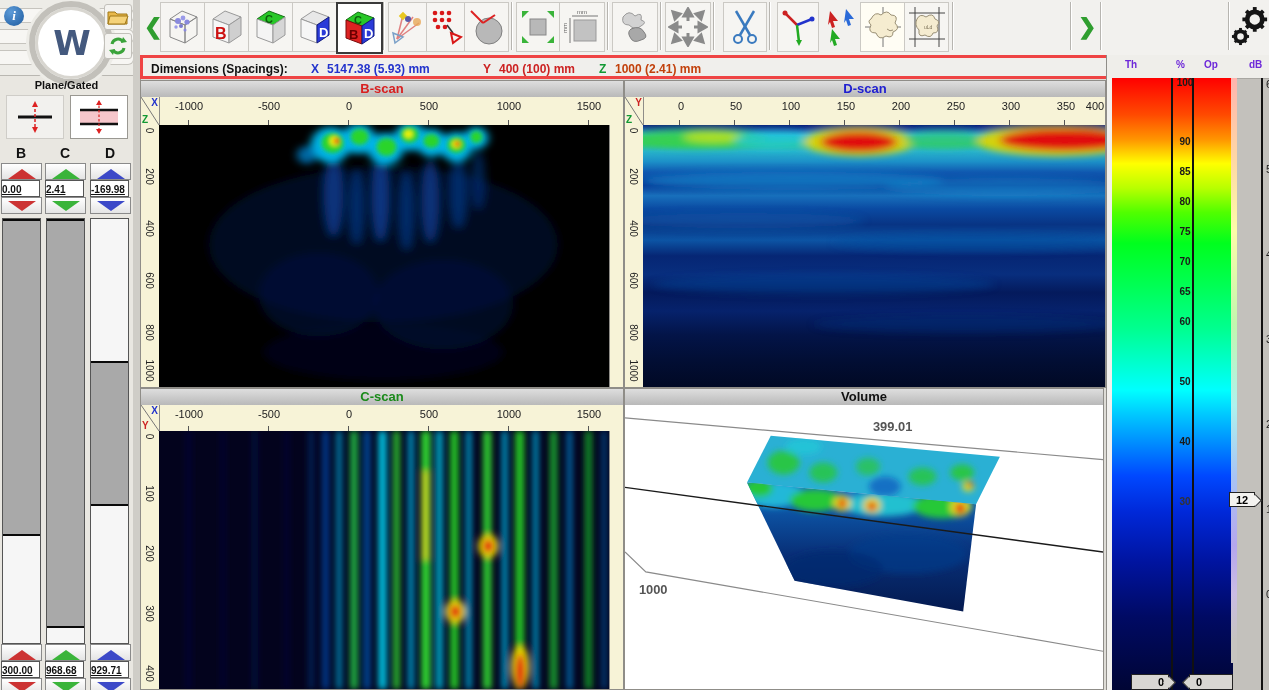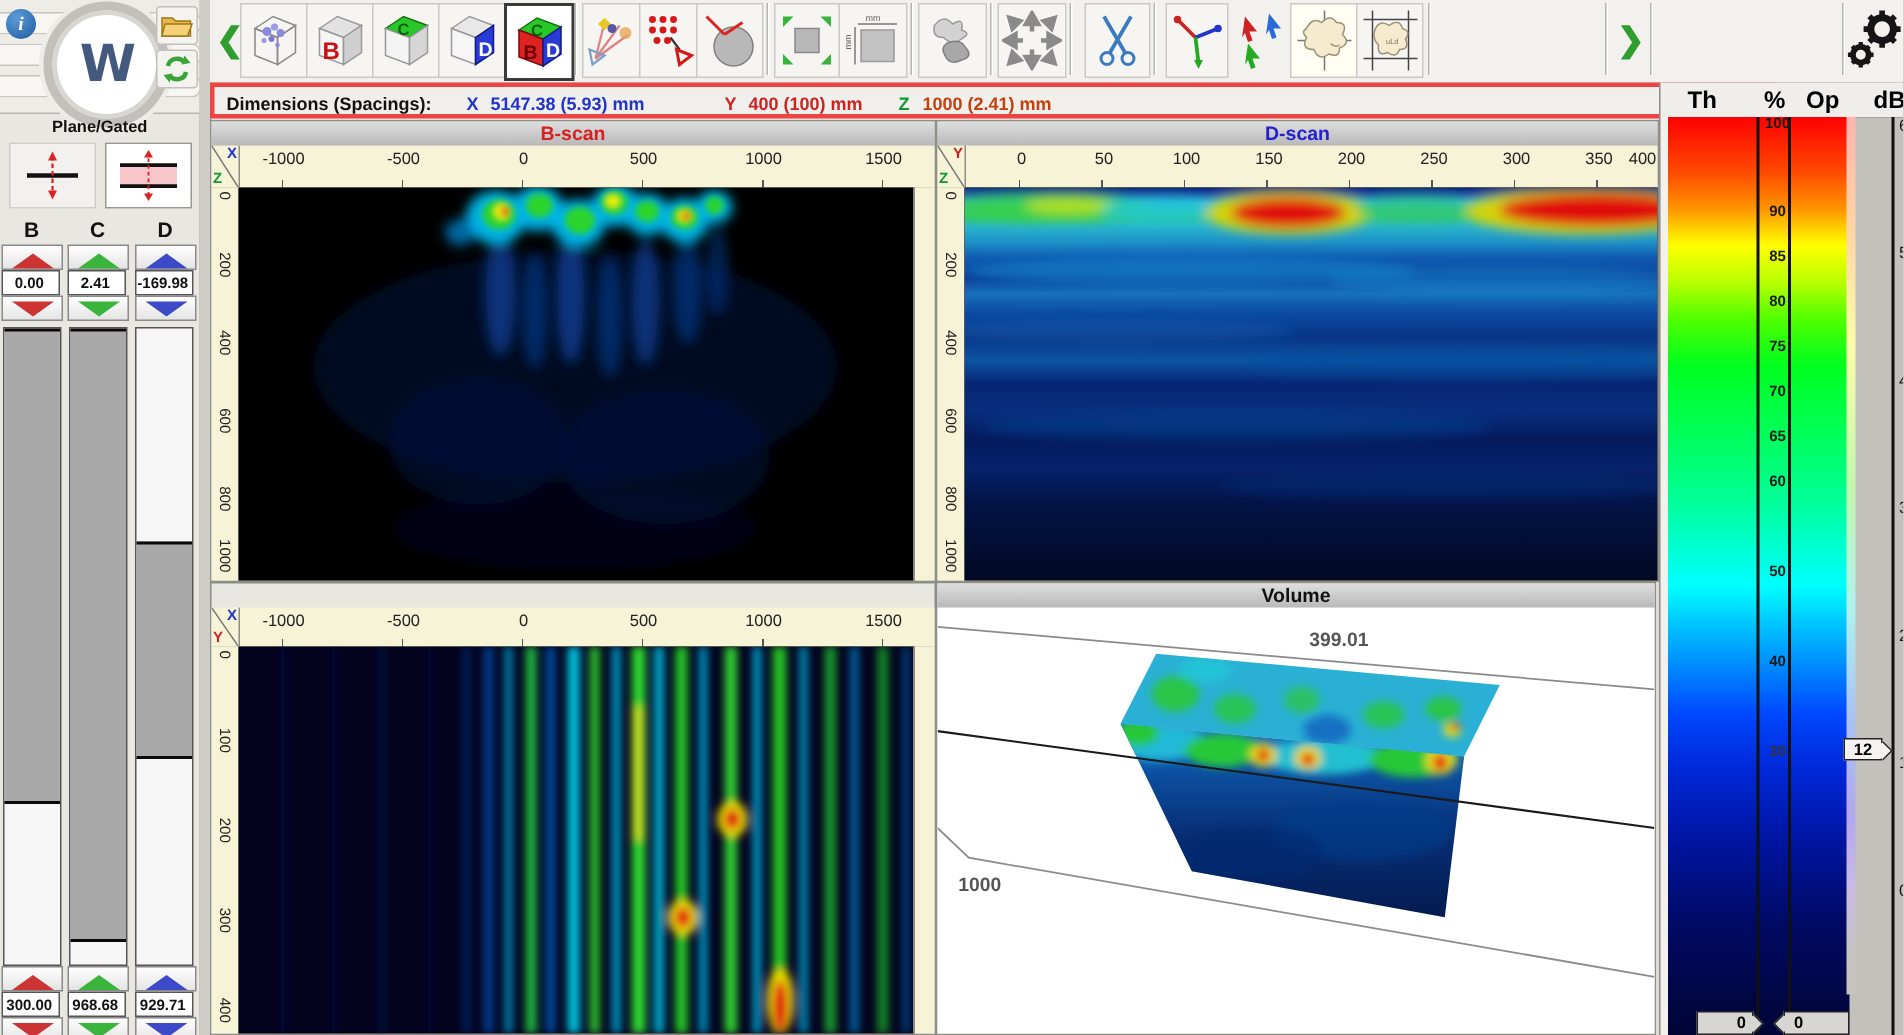--- a/index.html
+++ b/index.html
@@ -17,21 +17,21 @@
   .mode-btn{top:95px;width:56px;height:42px;background:#f2f1ee;border:1px solid #cfcdc8;display:flex;align-items:center;justify-content:center;}
   .mode-btn.sel{background:#fff;border:1px solid #9a9892;}
   .col-label{top:145px;width:40px;text-align:center;font-size:14px;font-weight:bold;color:#111;}
   .spin{width:41px;}
   .sp-btn{position:relative;width:39px;height:15px;background:linear-gradient(#ffffff,#e4e4e4);border:1px solid #8a8a8a;display:flex;align-items:flex-end;justify-content:center;}
   .tri{width:0;height:0;border-left:14px solid transparent;border-right:14px solid transparent;}
   .tri.up{border-bottom:10px solid #c33;}
   .tri.dn{border-top:10px solid #c33;margin-bottom:2px;}
   .g .tri.up{border-bottom-color:#3ab43a;} .g .tri.dn{border-top-color:#3ab43a;}
   .bl .tri.up{border-bottom-color:#3c49c8;} .bl .tri.dn{border-top-color:#3c49c8;}
-  .sp-val{width:39px;height:17px;background:#fff;border:1px solid #555;font-size:10px;font-weight:bold;text-align:center;line-height:17px;padding-right:2px;box-sizing:border-box;color:#111;}
+  .sp-val{width:39px;height:17px;background:#fff;border:1px solid #555;font-size:10px;font-weight:bold;text-align:left;line-height:17px;padding-right:2px;box-sizing:border-box;color:#111;text-decoration:underline;}
   .track{top:218px;height:424px;background:#f6f6f6;border:1px solid #555;width:37px;}
   .range{position:absolute;left:0;width:100%;background:#a9a9a9;border-top:2px solid #0a0a0a;border-bottom:2px solid #0a0a0a;box-sizing:border-box;}
   
   .toolbar{left:140px;top:0;width:1129px;height:55px;background:#f2f1ee;border-bottom:1px solid #9a9892;}
   .tbtn{position:absolute;top:2px;height:48px;background:#f6f5f2;border:1px solid #cbc9c4;display:flex;align-items:center;justify-content:center;}
   .tbtn.sel{border:2px solid #3a3a3a;background:#fff;}
   .tsep{position:absolute;top:2px;width:1px;height:48px;background:#b7b5b0;box-shadow:1px 0 0 #fff;}
   .chv{position:absolute;top:10px;font-size:22px;font-weight:bold;color:#2f9e2f;line-height:34px;}
   
   .dims{left:140px;top:55px;width:1044px;height:24px;background:#f0efec;border:3px solid #ef4444;box-sizing:border-box;}
@@ -46,21 +46,21 @@
   .tk{position:absolute;top:3px;font-size:11px;color:#222;width:60px;margin-left:-30px;text-align:center;}
   .tmarks{position:absolute;left:0;right:0;bottom:0;height:5px;}
   .vruler{position:absolute;left:0;top:44px;bottom:0;width:18px;background:#f7f3d7;border-right:1px solid #8f8d88;}
   .vtk{position:absolute;left:-7px;width:30px;text-align:center;font-size:10px;color:#222;transform:rotate(90deg);}
   .rstrip{position:absolute;right:0;top:44px;bottom:0;width:13px;background:#f7f3d7;border-left:1px solid #8f8d88;}
   .content{position:absolute;top:44px;bottom:0;overflow:hidden;background:#000;}
   .content svg{position:absolute;left:0;top:0;width:100%;height:100%;}
   
   .cbar{left:1106px;top:55px;width:163px;height:635px;background:#c3c1bc;border-left:1px solid #8f8d88;box-sizing:border-box;overflow:hidden;}
   .cbar-head{position:absolute;left:0;top:0;width:163px;height:23px;background:#efeeea;border-bottom:1px solid #a9a7a2;}
-  .cbar-head span{position:absolute;top:4px;font-size:16px;font-weight:bold;color:#000000;}
+  .cbar-head span{position:absolute;top:4px;font-size:10px;font-weight:bold;color:#6d28d9;}
   .cbar-area{position:absolute;left:0;top:23px;width:163px;height:612px;}
   .grad{position:absolute;left:5px;top:0;width:121px;height:612px;
     background:linear-gradient(to bottom,#ff0000 0%,#ff4a00 6%,#ff9400 10%,#ffd800 12.5%,#ffff00 14%,#b8ff00 18%,#50ff00 22%,#00ff1e 27%,#00ff55 34%,#00ff90 41%,#00ffd2 47%,#00ffff 51%,#00c8ff 55%,#0088ff 60%,#0048ff 65%,#0028d8 71%,#0014a0 79%,#000a64 88%,#000534 100%);}
   .gline{position:absolute;top:0;width:2px;height:612px;background:#111;}
   .ptick{position:absolute;left:65px;width:26px;text-align:center;font-size:10px;font-weight:bold;color:#1a1a1a;}
   .pastel{position:absolute;left:124px;top:0;width:6px;height:585px;
     background:linear-gradient(to bottom,#ffb4ae 0%,#ffd8a4 14%,#fdfda8 26%,#c2f7ae 42%,#aef2ee 56%,#a8c4f4 68%,#b4a6ee 80%,#cabce4 88%,#c6c4c0 96%);}
   .dbline{position:absolute;left:154px;top:0;width:2px;height:612px;background:#111;}
   .dbtick{position:absolute;left:159px;font-size:11px;color:#1a1a1a;white-space:nowrap;}
   .badge12{position:absolute;left:122px;top:414px;width:26px;height:15px;background:#f4f3f0;border:1px solid #222;font-size:11px;font-weight:bold;text-align:center;line-height:14px;box-sizing:border-box;}
@@ -573,20 +573,21 @@
           <ellipse cx="100" cy="96" rx="120" ry="8" fill="#1464b4" opacity="0.4"></ellipse>
           <ellipse cx="330" cy="118" rx="140" ry="9" fill="#0c4a9c" opacity="0.45"></ellipse>
           <ellipse cx="180" cy="160" rx="170" ry="10" fill="#0c50a4" opacity="0.35"></ellipse>
           <ellipse cx="320" cy="200" rx="150" ry="9" fill="#0a3c8c" opacity="0.3"></ellipse>
         </g>
       </svg>
     </div>
   </div>
 
   <div class="abs panel" style="left:140px;top:388px;width:484px;height:302px">
+    <div class="ptitle" style="color:#1a8a1a">C-scan</div>
     <div class="ruler" style="height:26px">
       <div class="corner" style="height:26px">
         <svg width="18" height="26">
             <line x1="0" y1="0" x2="18" y2="26" stroke="#777"></line>
           </svg>
         <span class="ax" style="right:1px;top:0;color:#2233cc">X</span>
         <span class="ax" style="left:1px;bottom:0;color:#cc2222">Y</span>
       </div>
       <span class="tk" style="left:48px">-1000</span>
       <span class="tk" style="left:128px">-500</span>

